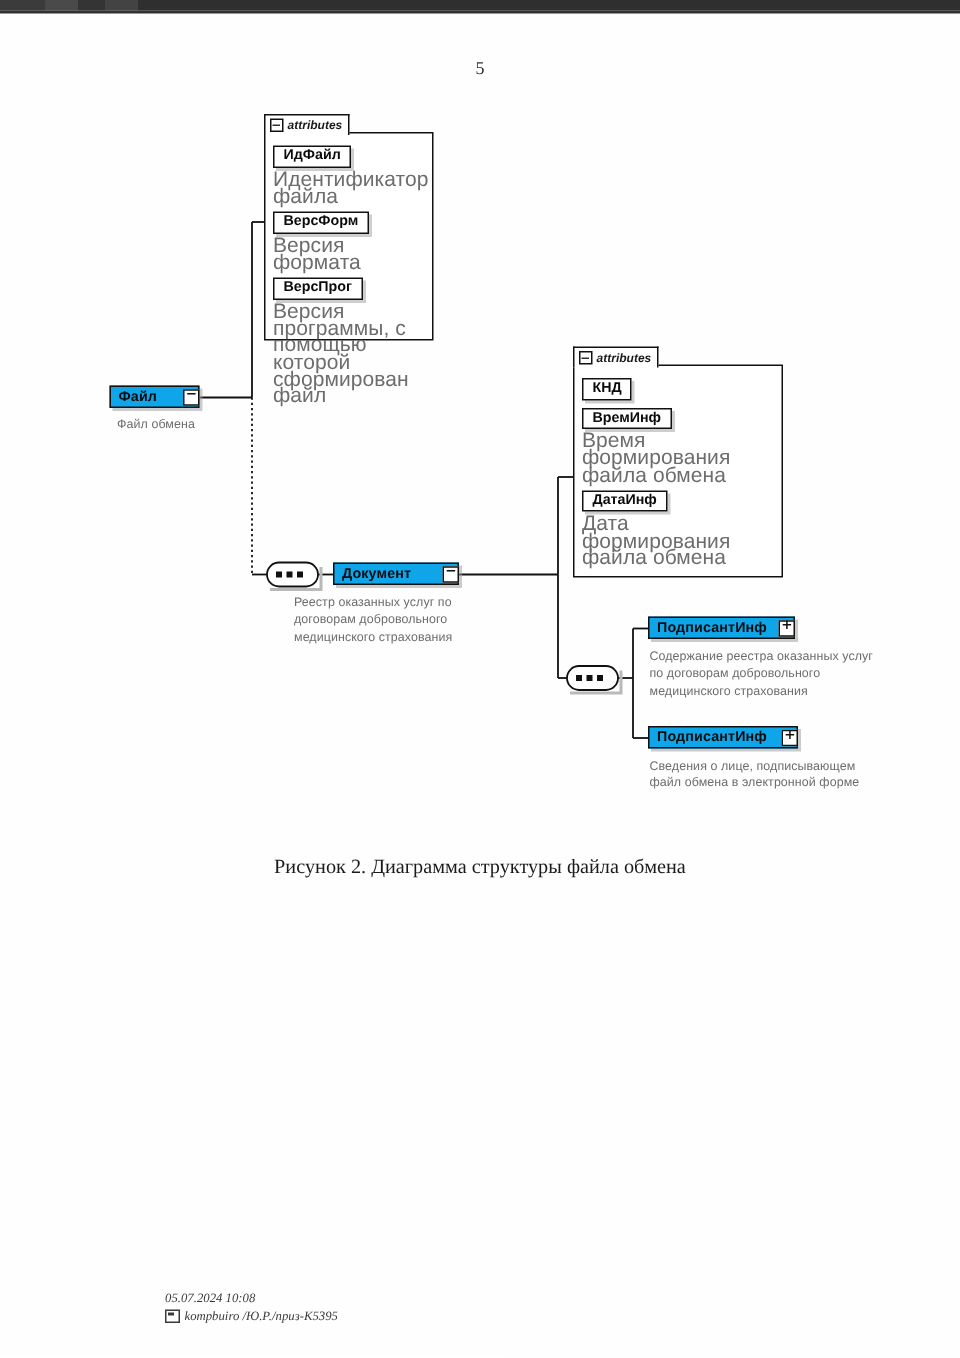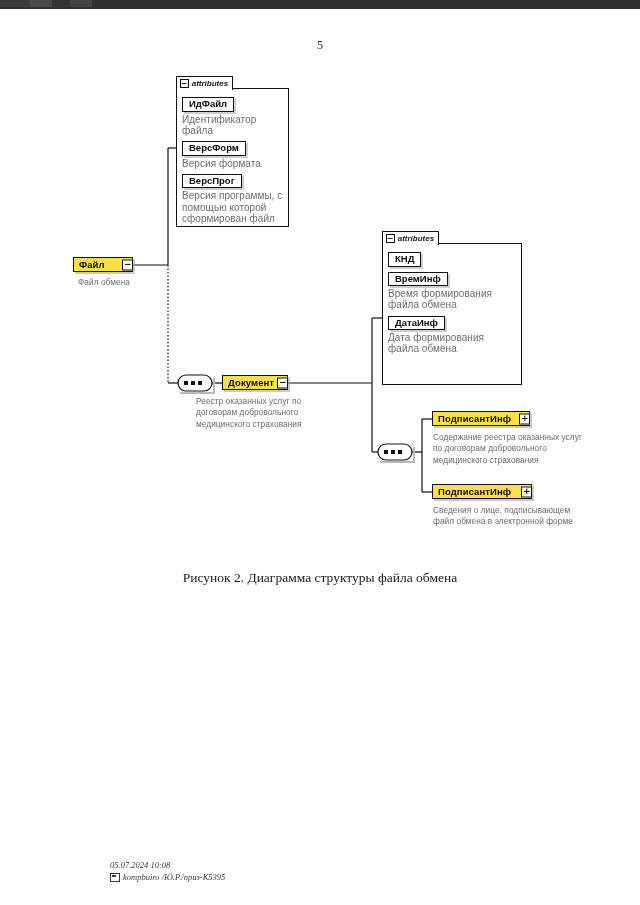--- a/index.html
+++ b/index.html
@@ -22,21 +22,21 @@
     font-size:12px;color:#2c2c2c;font-family:"Liberation Serif",serif;}
 
   .diagram{position:absolute;left:0;top:0;width:640px;height:560px;}
   .diagram svg{position:absolute;left:0;top:0;}
 
   
   .node{
     position:absolute;
     box-sizing:border-box;
     border:1.4px solid #111;
-    background:#fde047;
+    background:#0ea5e9;
     font-family:"Liberation Sans",sans-serif;
     font-weight:bold;
     font-size:9.5px;
     color:#0b0b0b;
     display:flex;align-items:center;
     padding:0 5px;
     height:15px;
     white-space:nowrap;
     box-shadow:2px 2px 0 rgba(160,160,160,.55);
     z-index:5;
@@ -94,21 +94,21 @@
     border:1.4px solid #111;
     background:#fff;
     font-family:"Liberation Sans",sans-serif;
     font-weight:bold;font-size:9.5px;color:#0b0b0b;
     padding:1px 6px 2px 6px;
     line-height:1;
     box-shadow:2px 2px 0 rgba(165,165,165,.55);
   }
   .attr-desc{
     font-family:"Liberation Sans",sans-serif;
-    font-size:10px;
+    font-size:14px;
     color:#6d6d6d;
     line-height:11.3px;
     margin-top:2px;
     letter-spacing:.05px;
   }
 
   .node-desc{
     position:absolute;
     font-family:"Liberation Sans",sans-serif;
     font-size:8.3px;
@@ -215,21 +215,21 @@
     </div>
 
     <div class="node" style="left:73px;top:257px;width:60px;">
       <span class="lbl">Файл</span>
       <span class="expander">
           <span class="exp-sign">−</span>
         </span>
     </div>
     <div class="node-desc" style="left:78px;top:277px;width:110px;">Файл обмена</div>
 
-    <div class="node" style="left:222px;top:375px;width:66px;text-align:right;">
+    <div class="node" style="left:222px;top:375px;width:84px;text-align:right;">
       <span class="lbl">Документ</span>
       <span class="expander">
           <span class="exp-sign">−</span>
         </span>
     </div>
     <div class="node-desc" style="left:196px;top:396px;width:148px;">Реестр оказанных услуг по договорам добровольного медицинского страхования</div>
 
     <div class="attrbox" style="left:382px;top:243px;width:140px;height:142px;">
       <div class="tab">
         <span class="tab-box">

